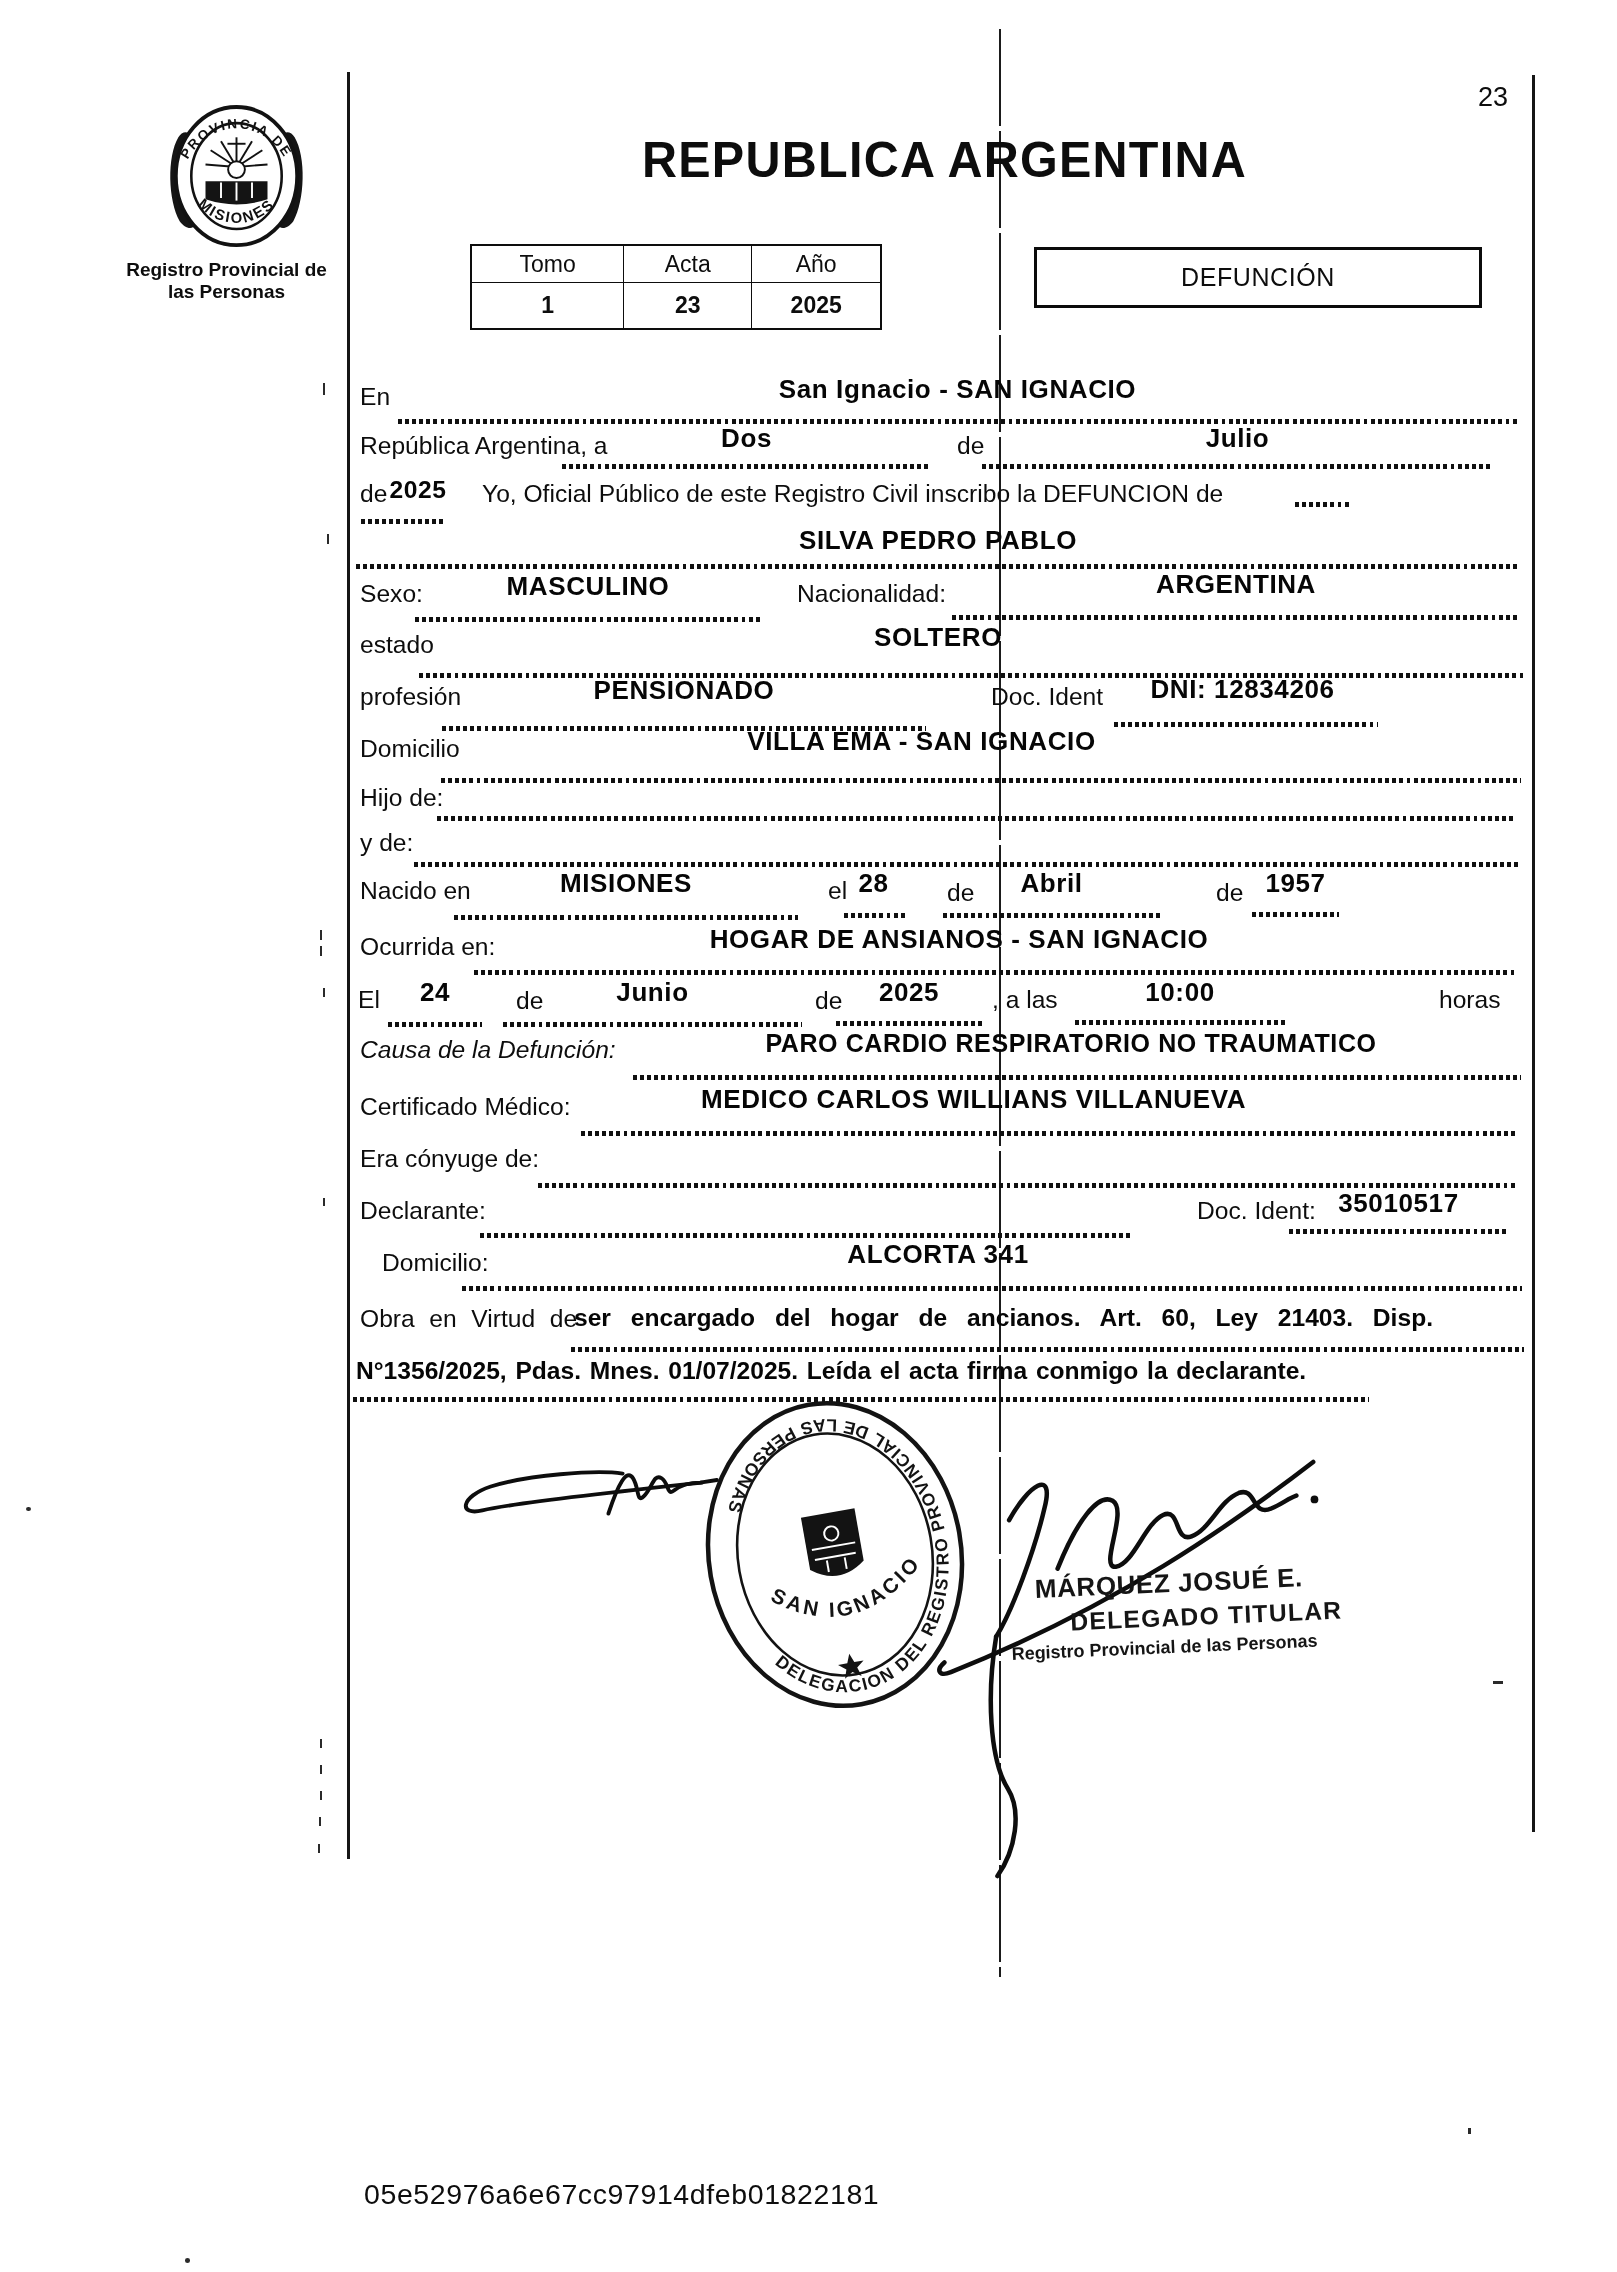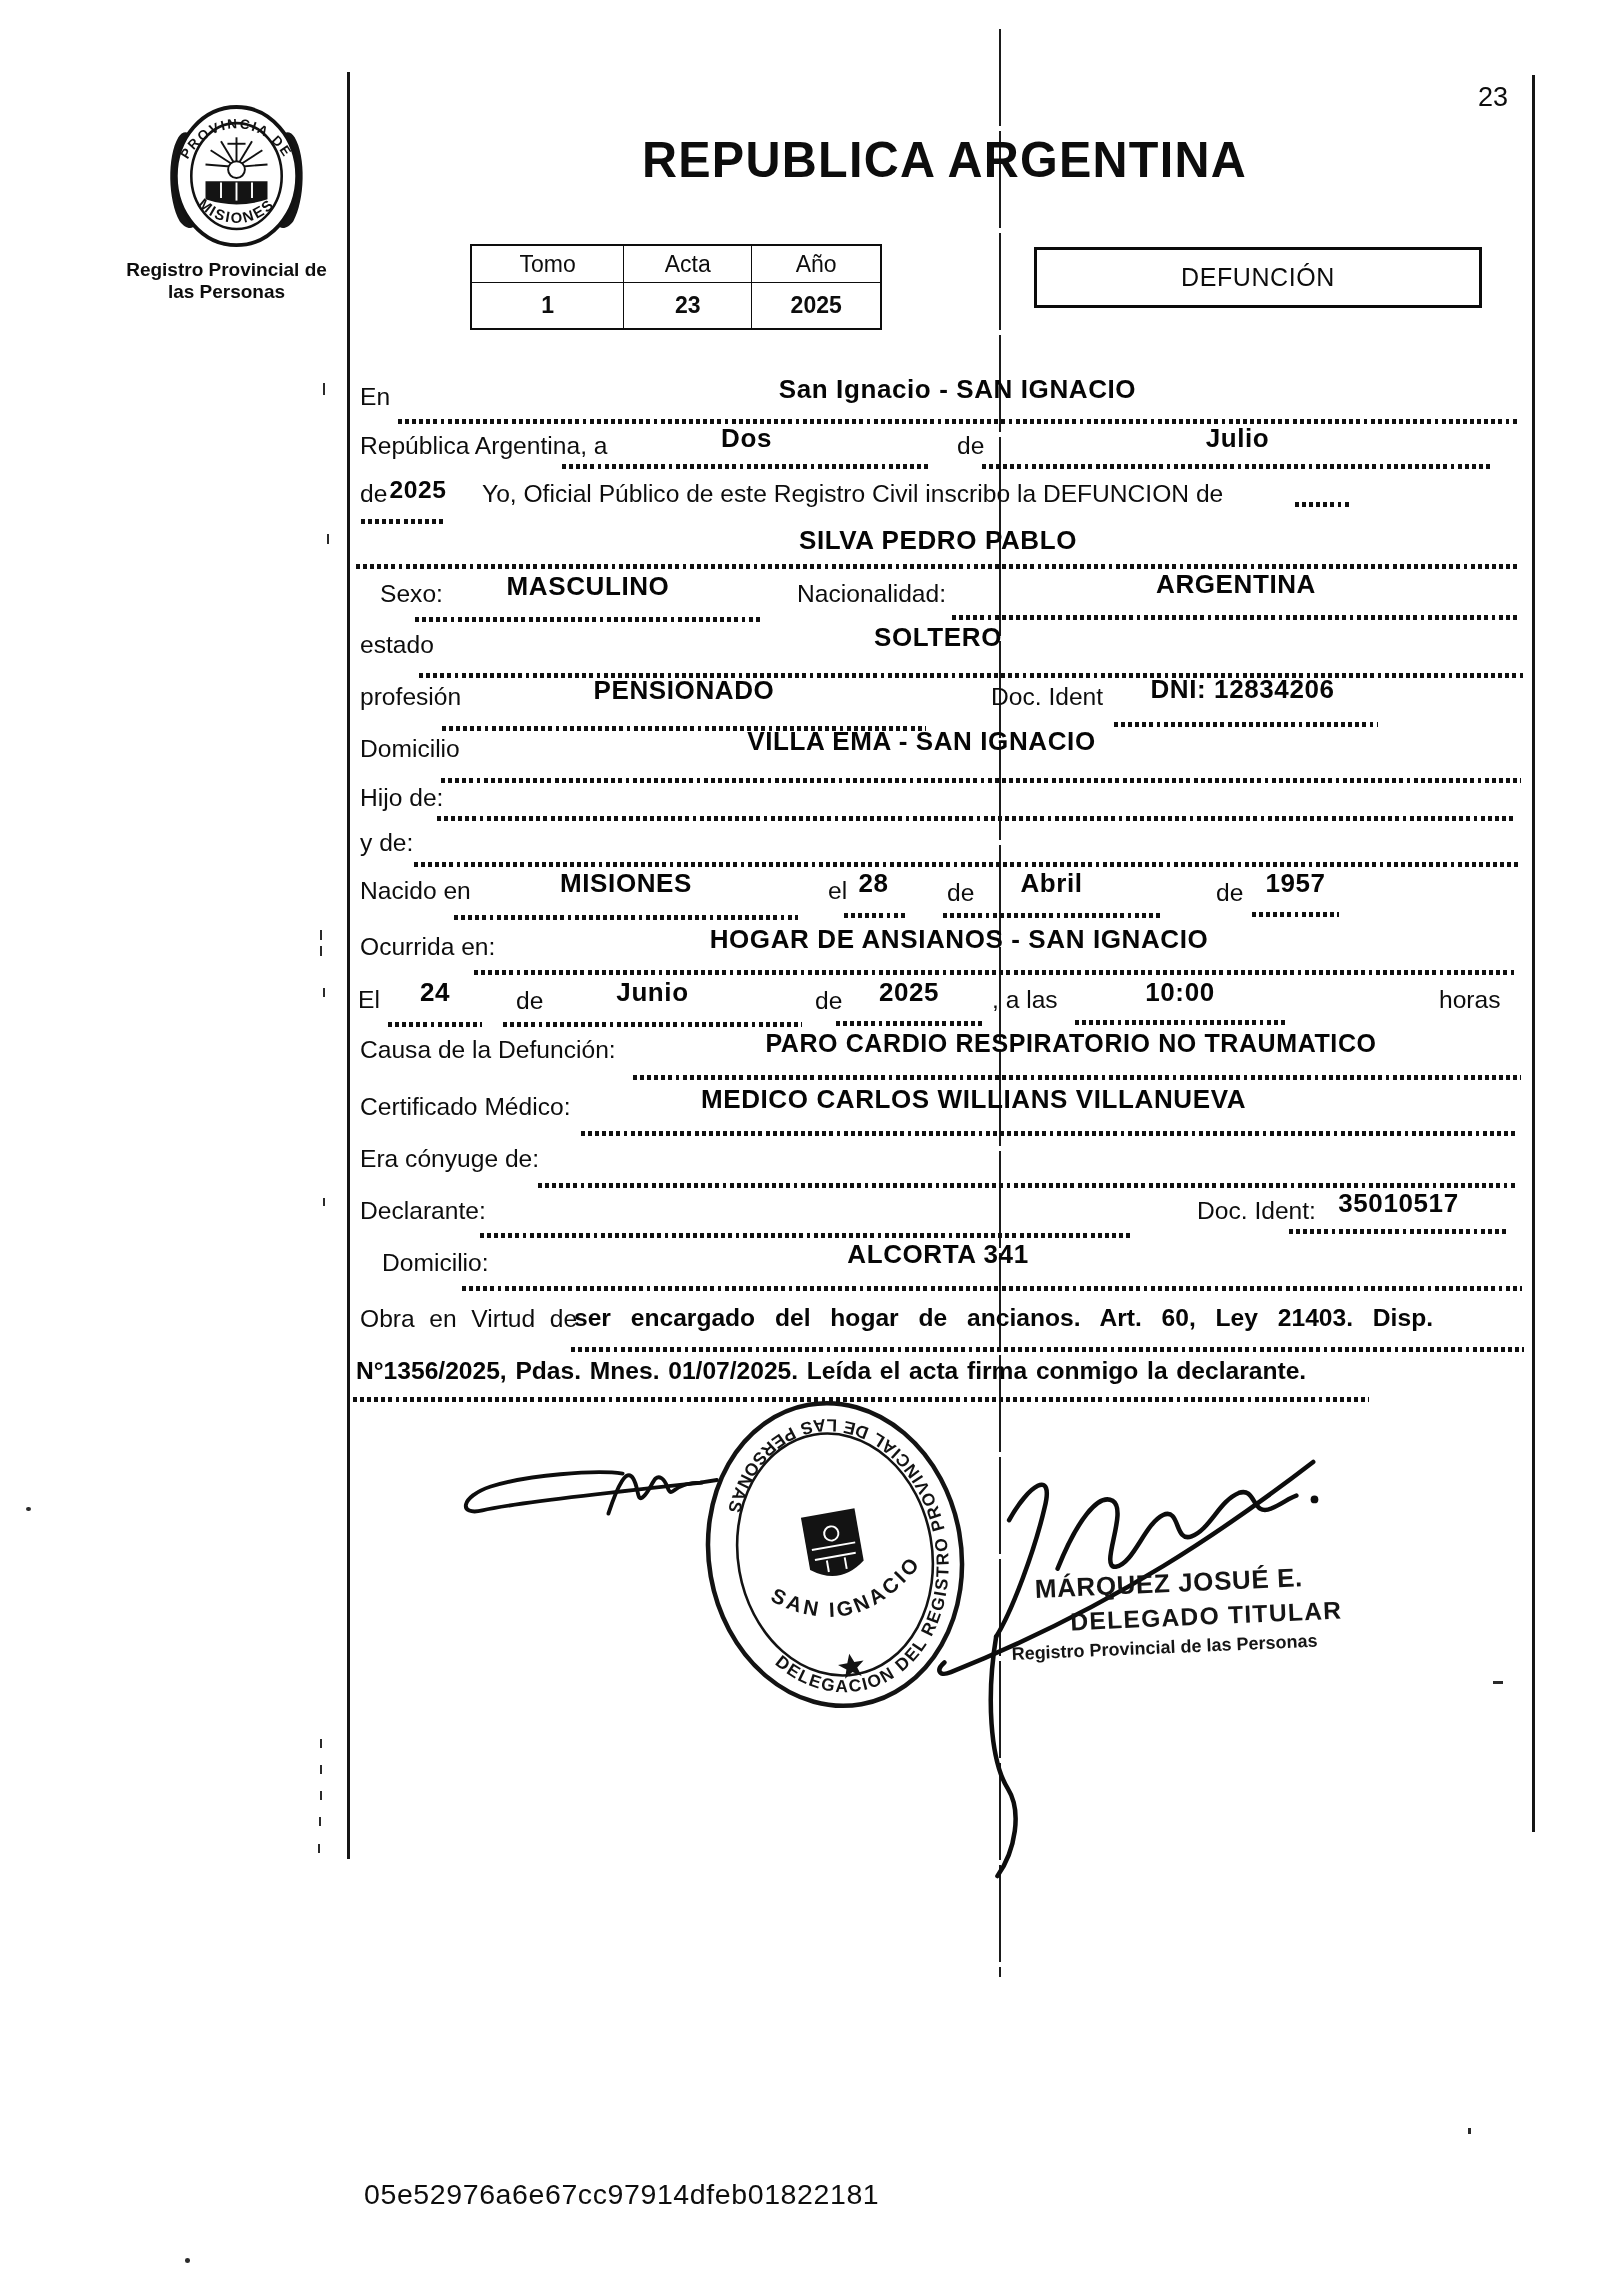--- a/index.html
+++ b/index.html
@@ -102,21 +102,21 @@
 
   <div class="lbl" style="left:360px;top:480px;">de</div>
   <div class="val" style="left:366px;top:476px;width:104px;font-size:24.6px;">2025</div>
   <div class="dotl" style="left:361px;top:519px;width:84px;"></div>
   <div class="lbl" style="left:482px;top:480px;">Yo, Oficial Público de este Registro Civil inscribo la DEFUNCION de</div>
   <div class="dotl" style="left:1295px;top:502px;width:57px;"></div>
 
   <div class="val" style="left:362px;top:525px;width:1152px;">SILVA PEDRO PABLO</div>
   <div class="dotl" style="left:356px;top:564px;width:1164px;"></div>
 
-  <div class="lbl" style="left:380px;top:580px;">Sexo:</div>
+  <div class="lbl" style="left:360px;top:580px;">Sexo:</div>
   <div class="val" style="left:415px;top:571px;width:346px;">MASCULINO</div>
   <div class="dotl" style="left:415px;top:617px;width:346px;"></div>
   <div class="lbl" style="left:797px;top:580px;">Nacionalidad:</div>
   <div class="val" style="left:952px;top:569px;width:568px;">ARGENTINA</div>
   <div class="dotl" style="left:952px;top:615px;width:568px;"></div>
 
   <div class="lbl" style="left:360px;top:631px;">estado</div>
   <div class="val" style="left:362px;top:622px;width:1152px;">SOLTERO</div>
   <div class="dotl" style="left:419px;top:673px;width:1104px;"></div>
 
@@ -161,21 +161,21 @@
   <div class="val" style="left:503px;top:977px;width:299px;">Junio</div>
   <div class="dotl" style="left:503px;top:1022px;width:299px;"></div>
   <div class="lbl" style="left:815px;top:987px;">de</div>
   <div class="val" style="left:836px;top:977px;width:146px;">2025</div>
   <div class="dotl" style="left:836px;top:1021px;width:146px;"></div>
   <div class="lbl" style="left:992px;top:986px;">, a las</div>
   <div class="val" style="left:1075px;top:977px;width:210px;">10:00</div>
   <div class="dotl" style="left:1075px;top:1020px;width:210px;"></div>
   <div class="lbl" style="left:1439px;top:986px;">horas</div>
 
-  <div class="lbl" style="left:360px;top:1036px;">Causa de la Defunción:</div>
+  <div class="lbl" style="left:360px;top:1036px;font-style:italic;">Causa de la Defunción:</div>
   <div class="val" style="left:602px;top:1029px;width:938px;font-size:25px;">PARO CARDIO RESPIRATORIO NO TRAUMATICO</div>
   <div class="dotl" style="left:633px;top:1075px;width:888px;"></div>
 
   <div class="lbl" style="left:360px;top:1093px;">Certificado Médico:</div>
   <div class="val" style="left:556px;top:1084px;width:835px;">MEDICO CARLOS WILLIANS VILLANUEVA</div>
   <div class="dotl" style="left:581px;top:1131px;width:935px;"></div>
 
   <div class="lbl" style="left:360px;top:1145px;">Era cónyuge de:</div>
   <div class="dotl" style="left:538px;top:1183px;width:978px;"></div>
 

